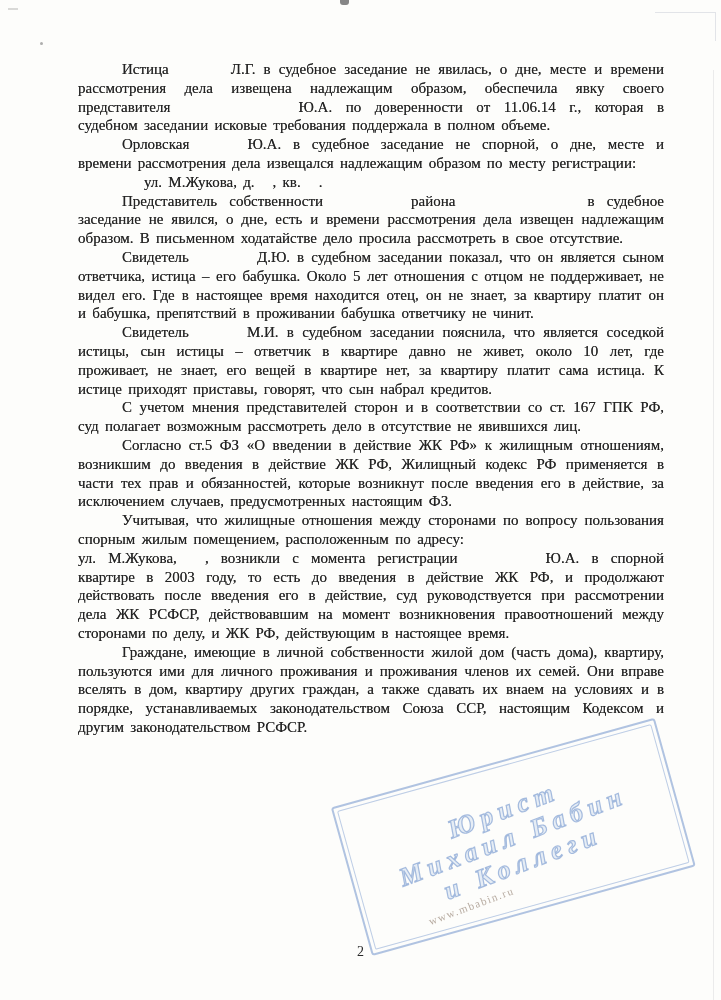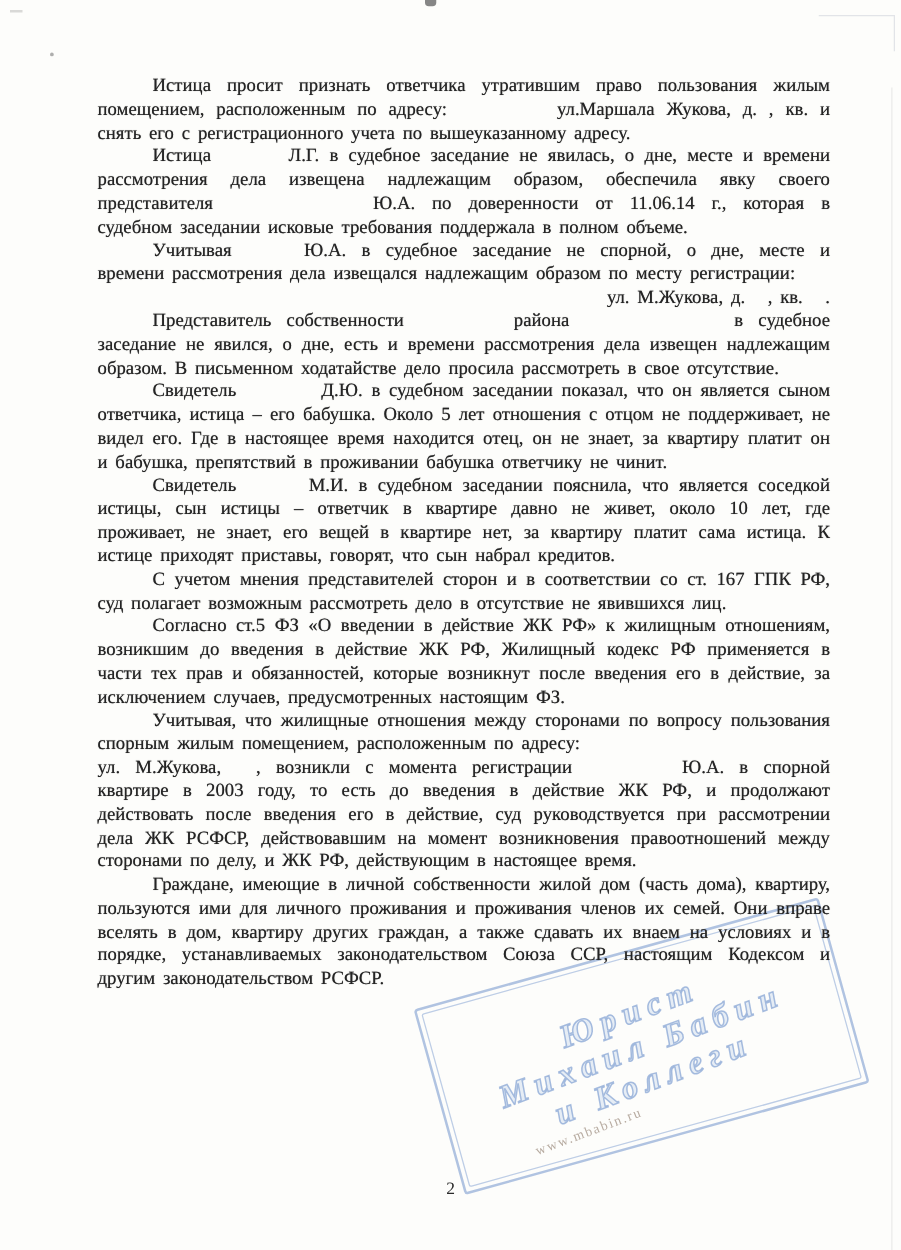--- a/index.html
+++ b/index.html
@@ -123,24 +123,23 @@
     <div class="stamp-inner"></div>
     <div class="stamp-text">
       <div class="stamp-line">Юрист</div>
       <div class="stamp-line">Михаил Бабин</div>
       <div class="stamp-line">и Коллеги</div>
     </div>
     <div class="stamp-url">www.mbabin.ru</div>
   </div>
 
   <div class="content">
-      <p><span>Истица просит признать ответчика утратившим право пользования жилым помещением, расположенным по адресу:</span><span class="gap" style="width: 88px;"></span><span>ул.Маршала Жукова, д. , кв.  и снять его с регистрационного учета по вышеуказанному адресу.</span></p>
       <p><span>Истица</span><span class="gap" style="width: 62px;"></span><span>Л.Г. в судебное заседание не явилась, о дне, месте и времени рассмотрения дела извещена надлежащим образом, обеспечила явку своего представителя</span><span class="gap" style="width: 128px;"></span><span>Ю.А. по доверенности от 11.06.14 г., которая в судебном заседании исковые требования поддержала в полном объеме.</span></p>
-      <p><span>Учитывая</span><span class="gap" style="width: 58px;"></span><span>Ю.А. в судебное заседание не спорной, о дне, месте и времени рассмотрения дела извещался надлежащим образом по месту регистрации:</span></p>
-      <p class="noindent" style="padding-left: 66px; text-align: right;"><span>ул. М.Жукова, д.</span><span class="gap" style="width: 18px;"></span><span>, кв.</span><span class="gap" style="width: 18px;"></span><span>.</span></p>
+      <p><span>Орловская</span><span class="gap" style="width: 58px;"></span><span>Ю.А. в судебное заседание не спорной, о дне, месте и времени рассмотрения дела извещался надлежащим образом по месту регистрации:</span></p>
+      <p class="noindent" style="padding-left: 66px; text-align: left;"><span>ул. М.Жукова, д.</span><span class="gap" style="width: 18px;"></span><span>, кв.</span><span class="gap" style="width: 18px;"></span><span>.</span></p>
       <p><span>Представитель собственности</span><span class="gap" style="width: 88px;"></span><span>района</span><span class="gap" style="width: 132px;"></span><span>в судебное заседание не явился, о дне, есть и времени рассмотрения дела извещен надлежащим образом. В письменном ходатайстве дело просила рассмотреть в свое отсутствие.</span></p>
       <p><span>Свидетель</span><span class="gap" style="width: 68px;"></span><span>Д.Ю. в судебном заседании показал, что он является сыном ответчика, истица – его бабушка. Около 5 лет отношения с отцом не поддерживает, не видел его. Где в настоящее время находится отец, он не знает, за квартиру платит он и бабушка, препятствий в проживании бабушка ответчику не чинит.</span></p>
       <p><span>Свидетель</span><span class="gap" style="width: 58px;"></span><span>М.И. в судебном заседании пояснила, что является соседкой истицы, сын истицы – ответчик в квартире давно не живет, около 10 лет, где проживает, не знает, его вещей в квартире нет, за квартиру платит сама истица. К истице приходят приставы, говорят, что сын набрал кредитов.</span></p>
       <p><span>С учетом мнения представителей сторон и в соответствии со ст. 167 ГПК РФ, суд полагает возможным рассмотреть дело в отсутствие не явившихся лиц.</span></p>
       <p><span>Согласно ст.5 ФЗ «О введении в действие ЖК РФ» к жилищным отношениям, возникшим до введения в действие ЖК РФ, Жилищный кодекс РФ применяется в части тех прав и обязанностей, которые возникнут после введения его в действие, за исключением случаев, предусмотренных настоящим ФЗ.</span></p>
       <p><span>Учитывая, что жилищные отношения между сторонами по вопросу пользования спорным жилым помещением, расположенным по адресу:</span><span class="gap" style="width: 200px;"></span><span>ул. М.Жукова,</span><span class="gap" style="width: 28px;"></span><span>, возникли с момента регистрации</span><span class="gap" style="width: 88px;"></span><span>Ю.А. в спорной квартире в 2003 году, то есть до введения в действие ЖК РФ, и продолжают действовать после введения его в действие, суд руководствуется при рассмотрении дела ЖК РСФСР, действовавшим на момент возникновения правоотношений между сторонами по делу, и ЖК РФ, действующим в настоящее время.</span></p>
       <p><span>Граждане, имеющие в личной собственности жилой дом (часть дома), квартиру, пользуются ими для личного проживания и проживания членов их семей. Они вправе вселять в дом, квартиру других граждан, а также сдавать их внаем на условиях и в порядке, устанавливаемых законодательством Союза ССР, настоящим Кодексом и другим законодательством РСФСР.</span></p>
     </div>
 
   <div class="page-number">2</div>

